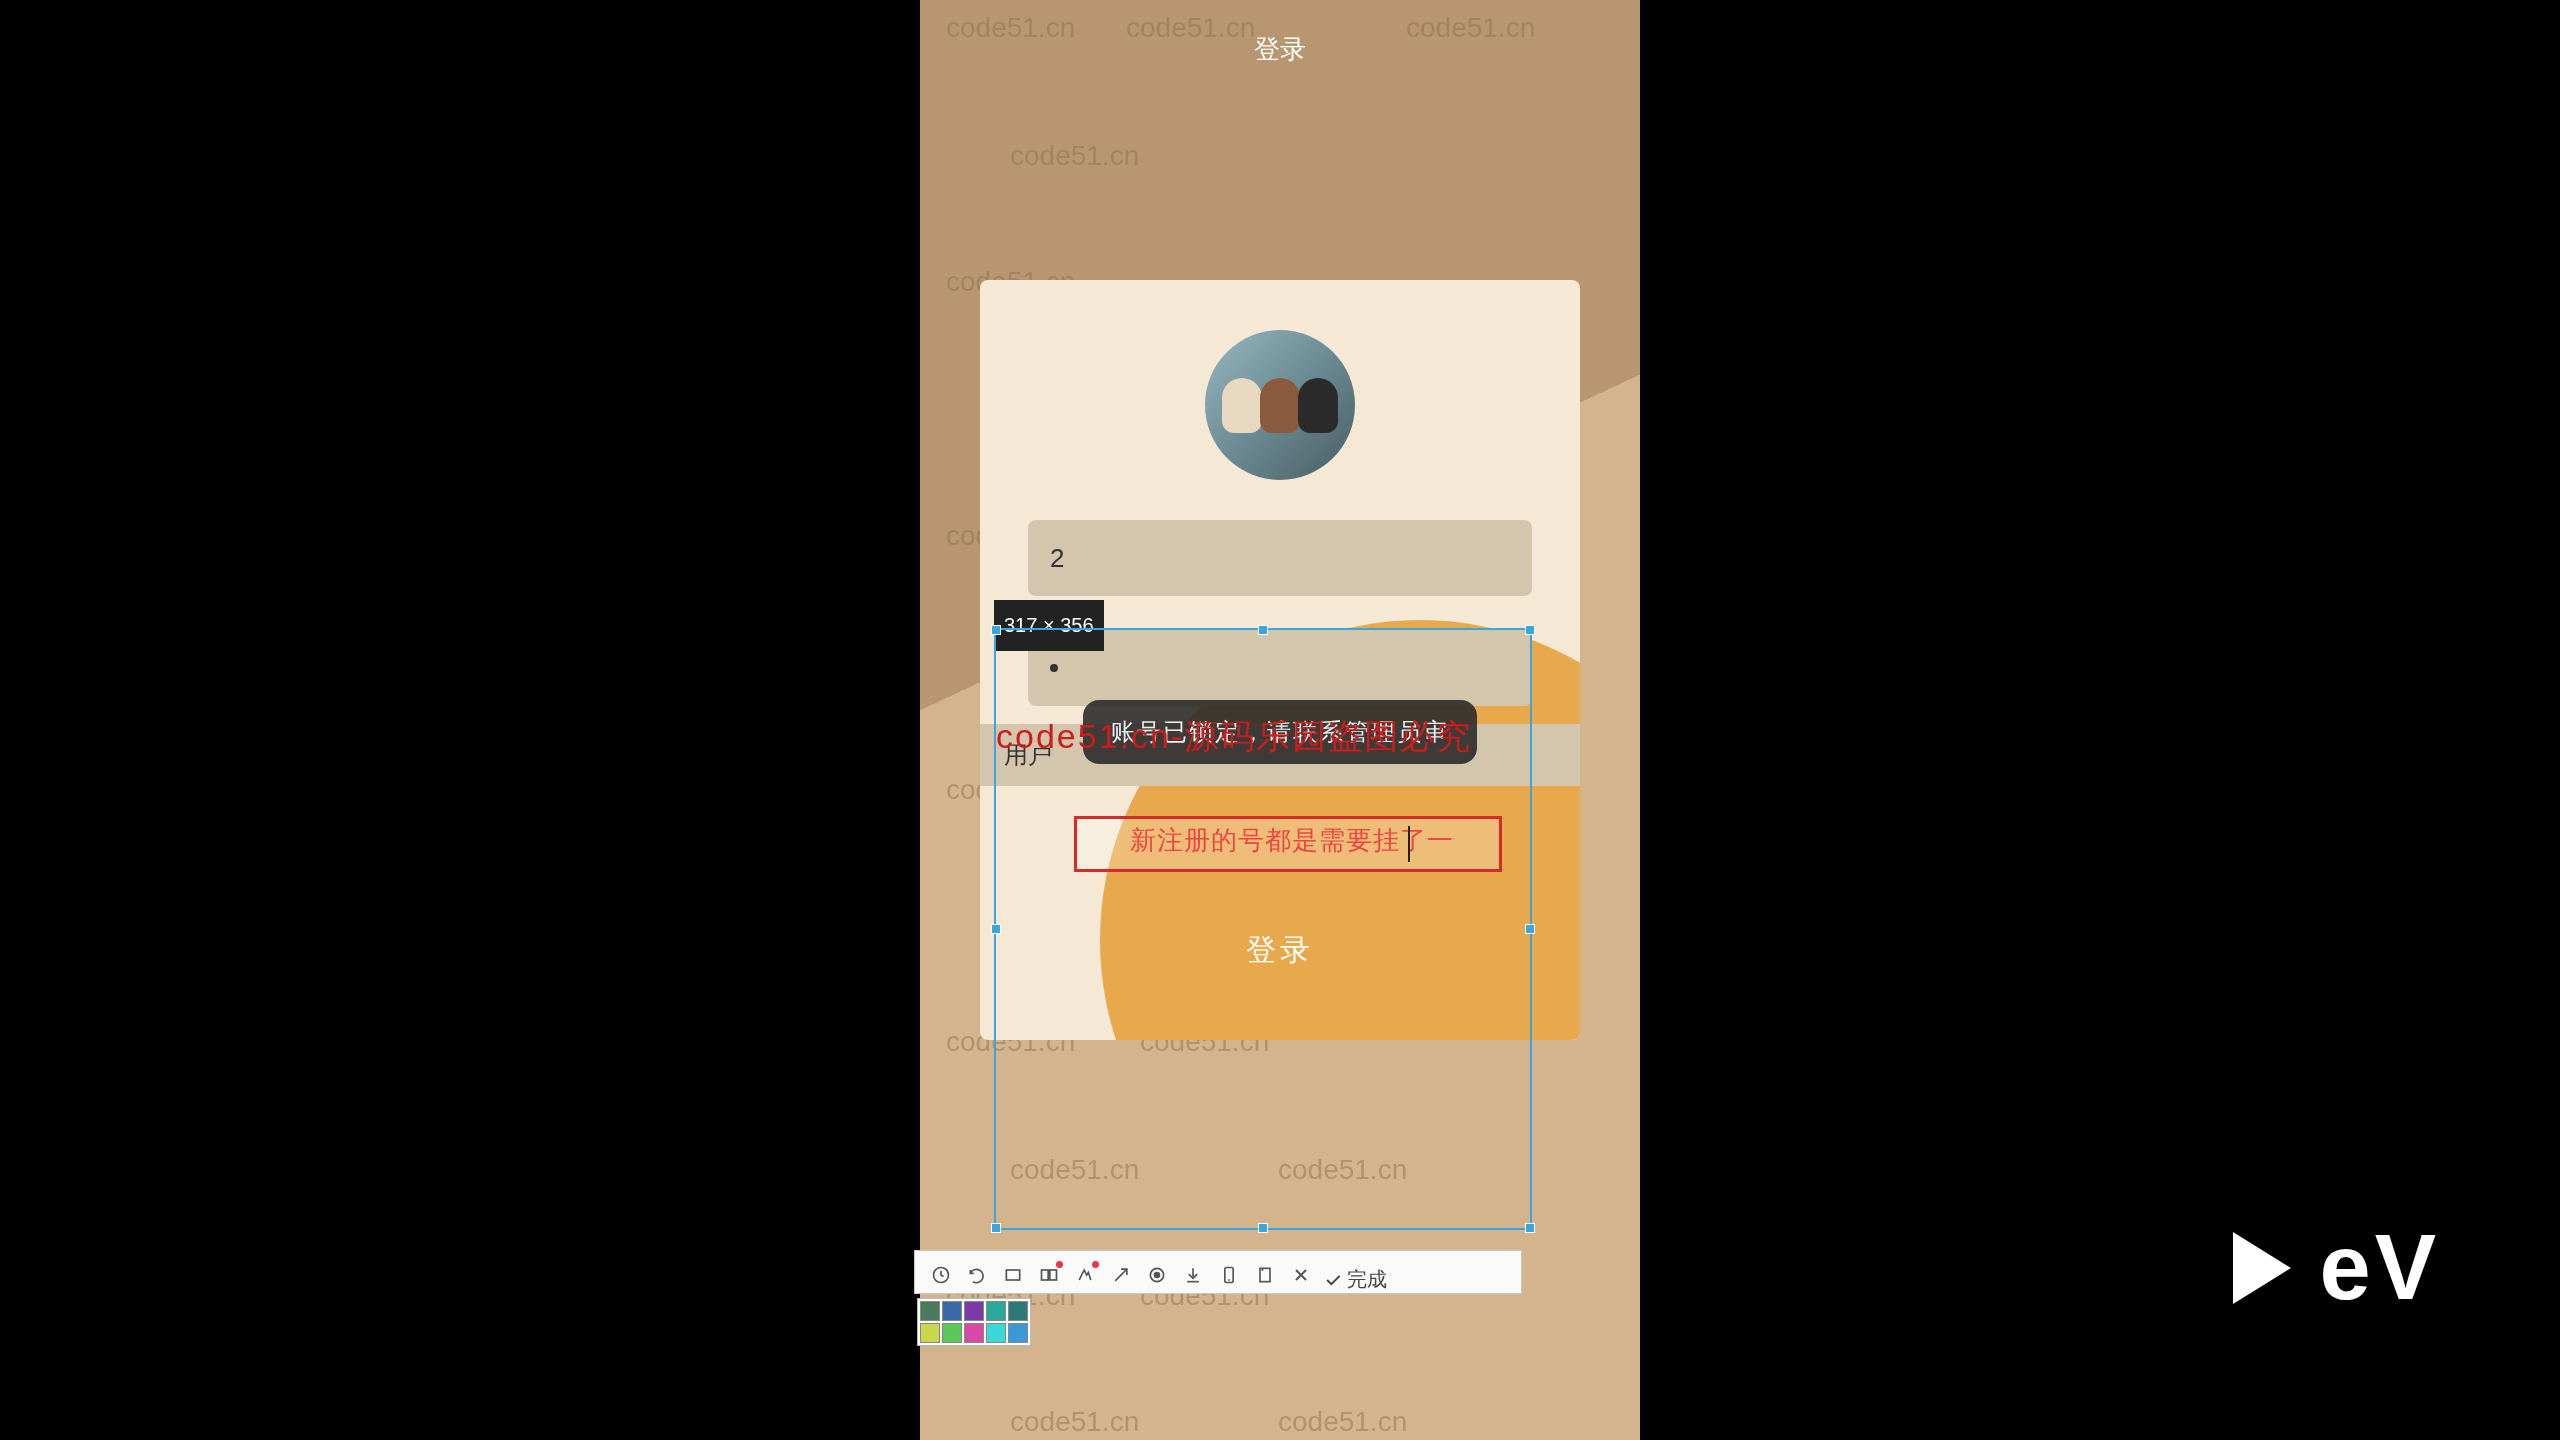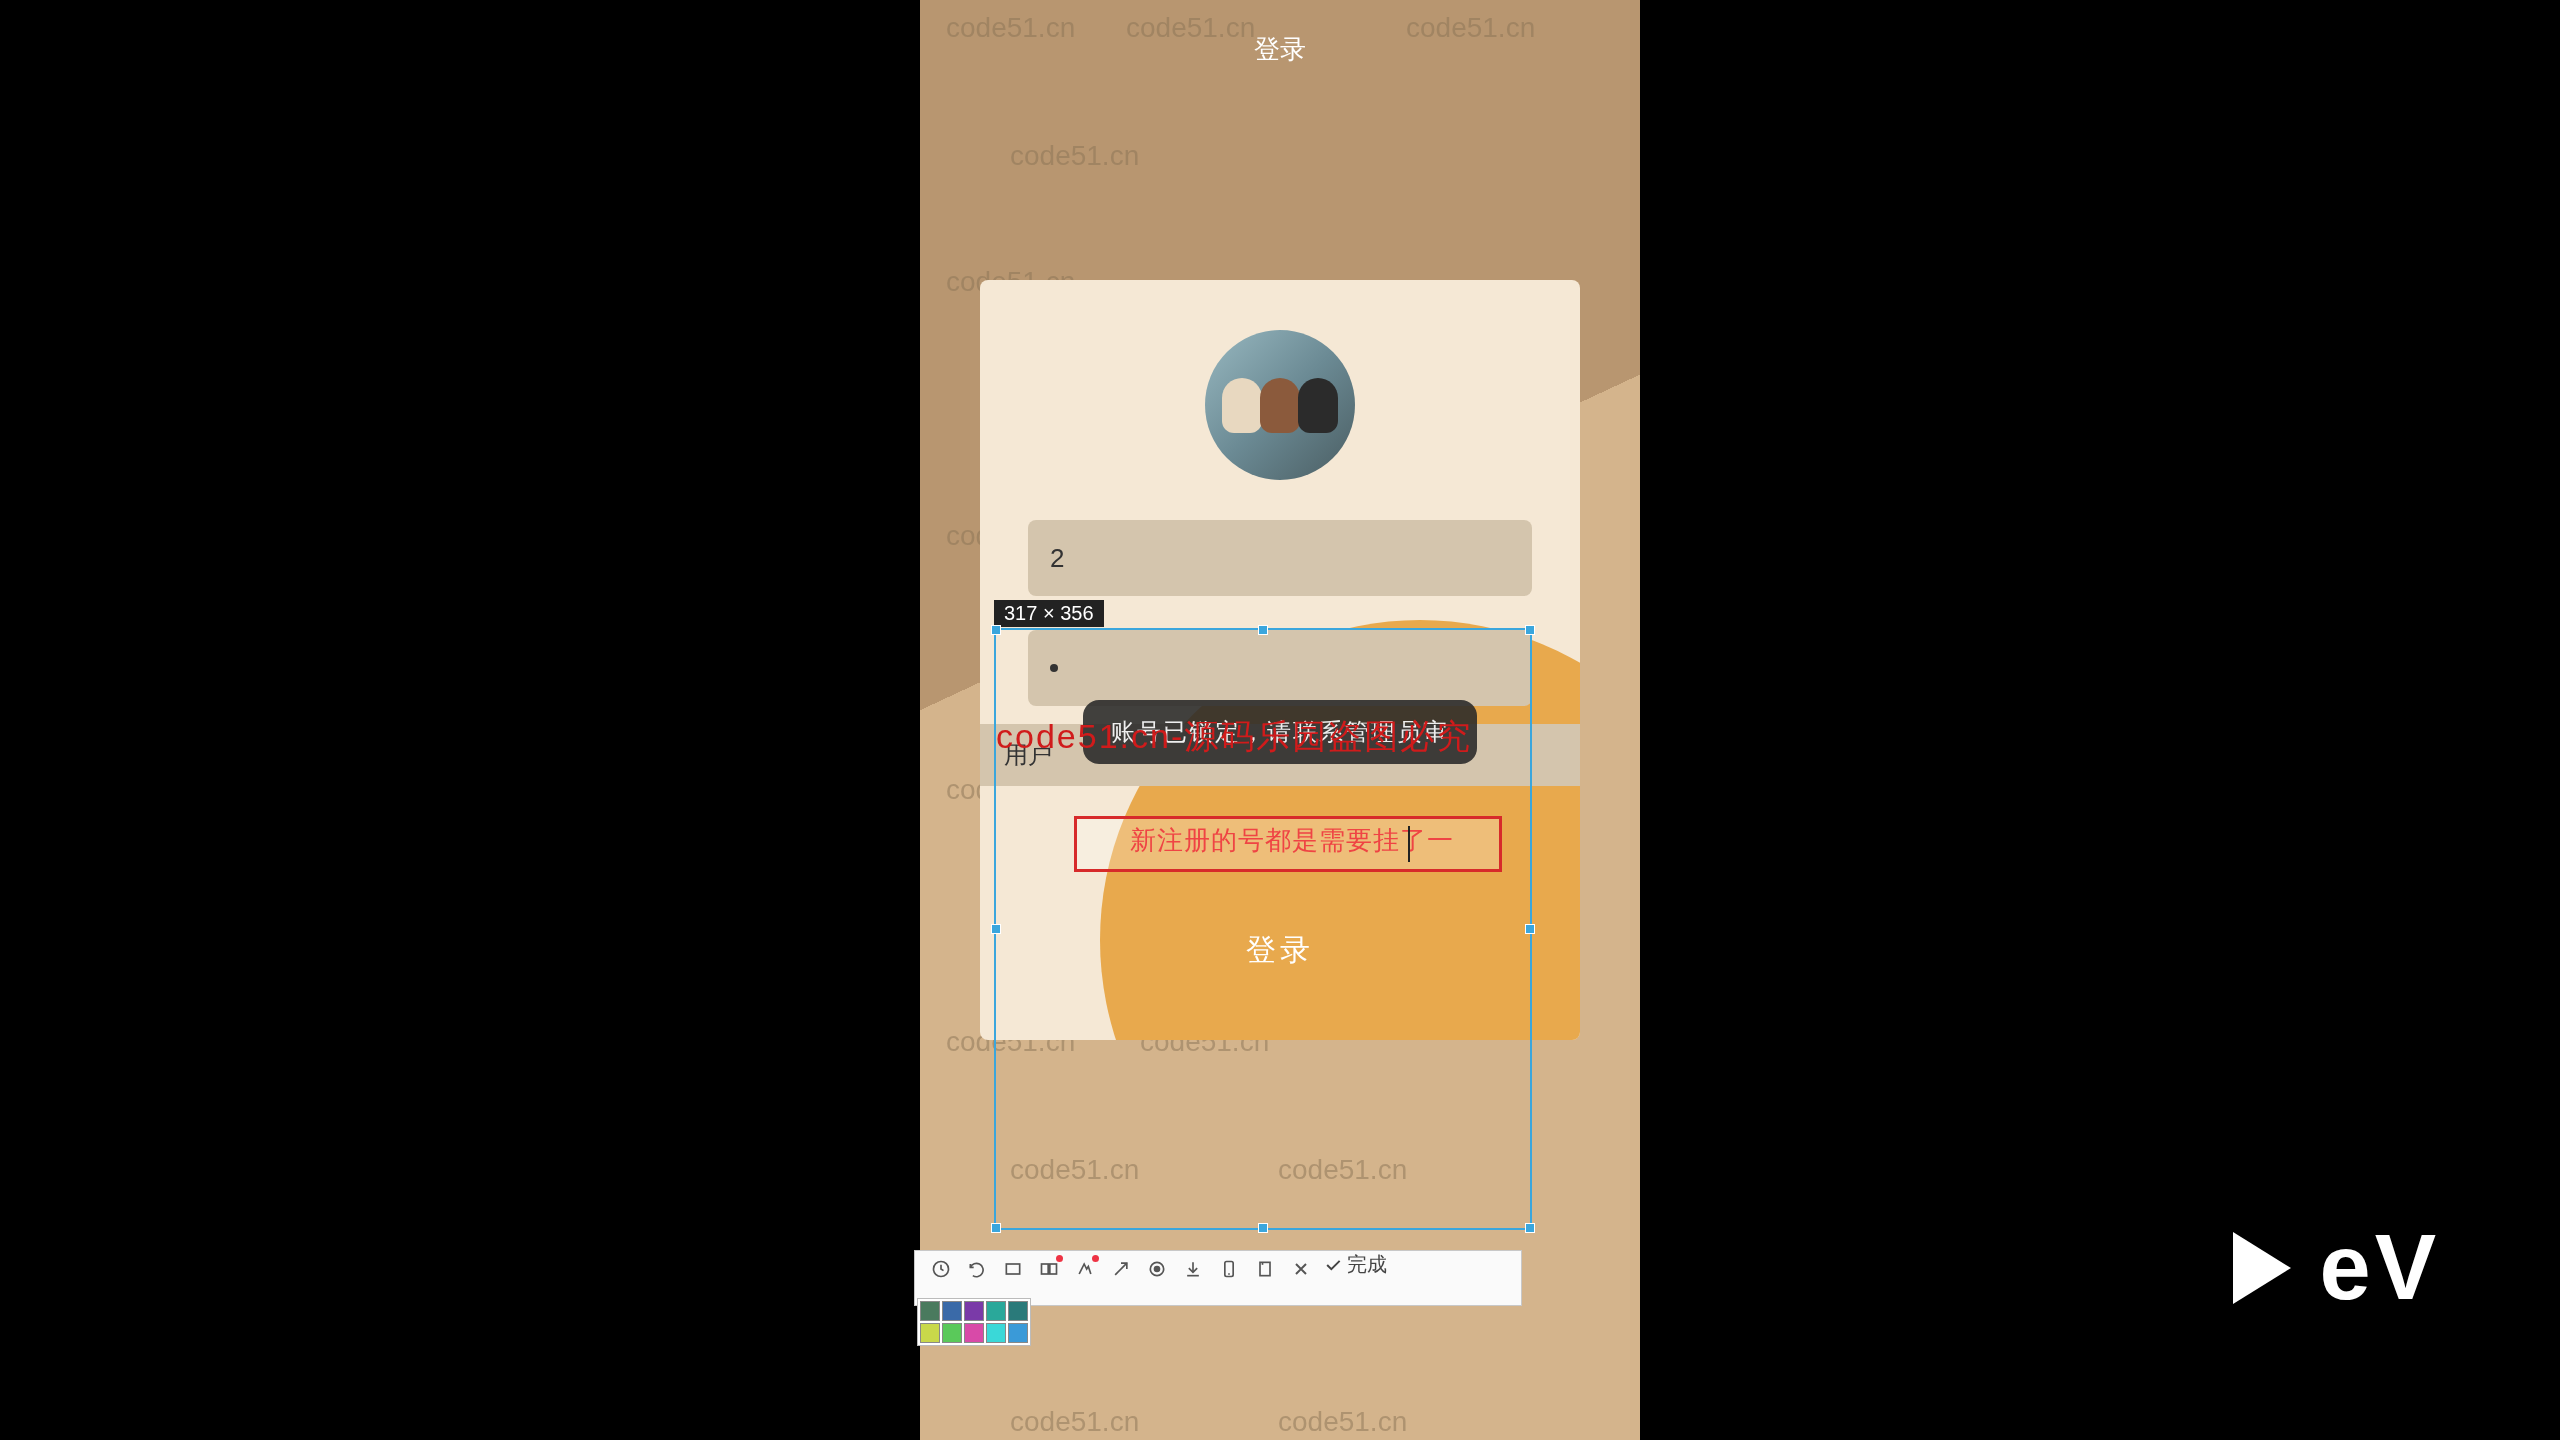--- a/index.html
+++ b/index.html
@@ -149,21 +149,21 @@
   background: #3aa6dd;
   border: 1px solid #fff;
 }
 .selection-label {
   position: absolute;
   left: 994px;
   top: 600px;
   background: #222;
   color: #fff;
   font-size: 20px;
-  padding: 2px 10px;
+  padding: 14px 10px;
 }
 .annotation-redbox {
   position: absolute;
   left: 1074px;
   top: 816px;
   width: 428px;
   height: 56px;
   border: 3px solid #d72a2a;
   background: rgba(255,255,255,0.25);
 }
@@ -191,25 +191,25 @@
   color: #d01b1b;
   font-size: 34px;
   letter-spacing: 2px;
   white-space: nowrap;
 }
 .toolbar {
   position: absolute;
   left: 914px;
   top: 1250px;
   width: 608px;
-  height: 56px;
+  height: 44px;
   background: #fafafa;
   border: 1px solid #c8c8c8;
   display: flex;
-  align-items: flex-start;
+  align-items: flex-end;
   padding: 0 8px;
 }
 .toolbar .icon-btn {
   width: 36px;
   height: 36px;
   display: flex;
   align-items: center;
   justify-content: center;
   color: #555;
   cursor: pointer;

